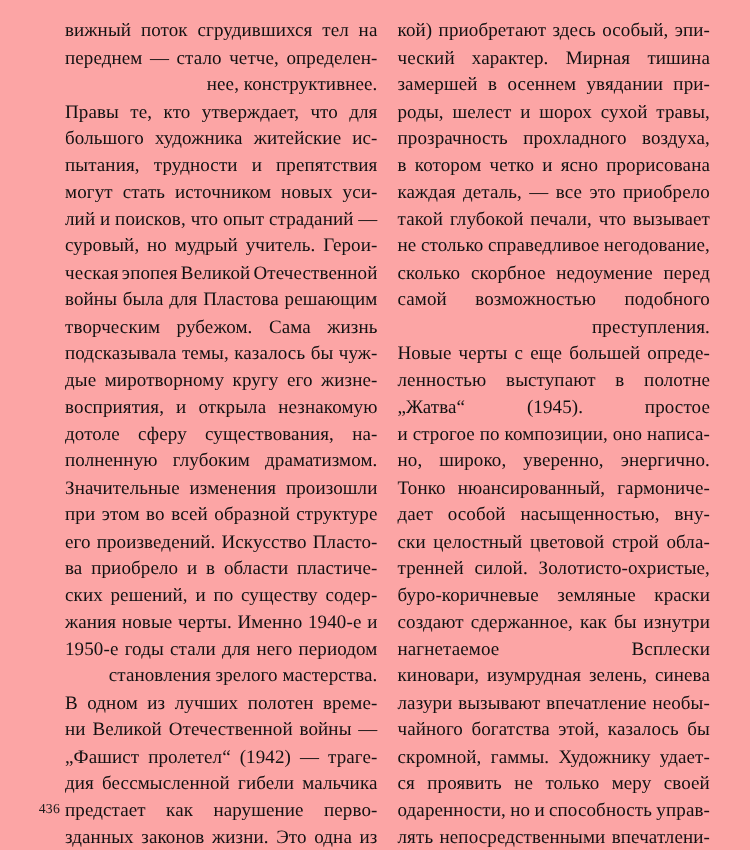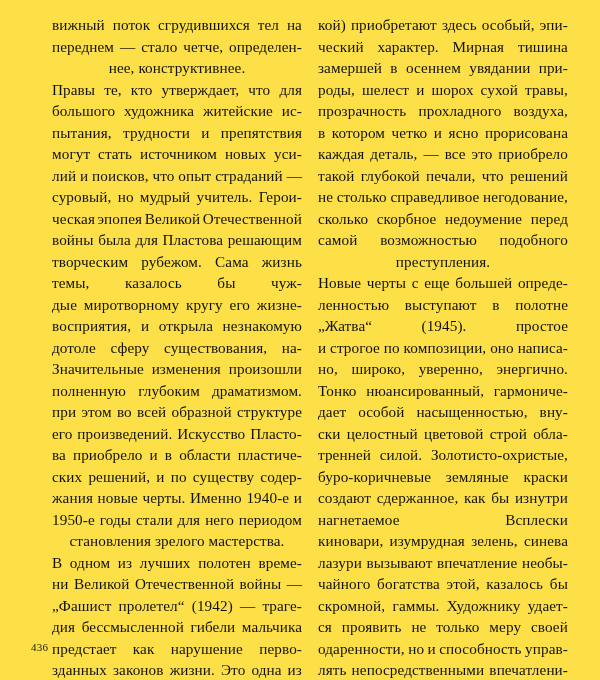--- a/index.html
+++ b/index.html
@@ -13,21 +13,21 @@
     position: relative;
     overflow: hidden;
     font-family: "Liberation Serif", "DejaVu Serif", serif;
     color: #111111;
     -webkit-font-smoothing: antialiased;
   }
 
   #page {
     position: absolute;
     inset: 0;
-    background: #fde047;
+    background: #fca5a5;
   }
 
   #columns {
     position: absolute;
     left: 0;
     top: 0;
     width: 600px;
   }
 
   .column {
@@ -45,21 +45,21 @@
     justify-content: space-between;
     height: 21.5px;
     line-height: 21.5px;
     font-size: 15.2px;
     letter-spacing: 0.1px;
     white-space: pre;
     overflow: visible;
   }
   
   .line.ragged {
-    justify-content: center;
+    justify-content: flex-end;
   }
   .line > span {
     display: inline-block;
   }
   
   .line.ragged > span + span,
   .line > span + span {
     
   }
 
@@ -86,26 +86,26 @@
         <div class="line ragged"><span>нее, конструктивнее.</span></div>
         <div class="line"><span>Правы</span><span>те,</span><span>кто</span><span>утверждает,</span><span>что</span><span>для</span></div>
         <div class="line"><span>большого</span><span>художника</span><span>житейские</span><span>ис-</span></div>
         <div class="line"><span>пытания,</span><span>трудности</span><span>и</span><span>препятствия</span></div>
         <div class="line"><span>могут</span><span>стать</span><span>источником</span><span>новых</span><span>уси-</span></div>
         <div class="line"><span>лий</span><span>и</span><span>поисков,</span><span>что</span><span>опыт</span><span>страданий</span><span>—</span></div>
         <div class="line"><span>суровый,</span><span>но</span><span>мудрый</span><span>учитель.</span><span>Герои-</span></div>
         <div class="line"><span>ческая</span><span>эпопея</span><span>Великой</span><span>Отечественной</span></div>
         <div class="line"><span>войны</span><span>была</span><span>для</span><span>Пластова</span><span>решающим</span></div>
         <div class="line"><span>творческим</span><span>рубежом.</span><span>Сама</span><span>жизнь</span></div>
-        <div class="line"><span>темы,</span><span>казалось</span><span>бы</span><span>чуж-</span></div>
+        <div class="line"><span>подсказывала</span><span>темы,</span><span>казалось</span><span>бы</span><span>чуж-</span></div>
         <div class="line"><span>дые</span><span>миротворному</span><span>кругу</span><span>его</span><span>жизне-</span></div>
         <div class="line"><span>восприятия,</span><span>и</span><span>открыла</span><span>незнакомую</span></div>
         <div class="line"><span>дотоле</span><span>сферу</span><span>существования,</span><span>на-</span></div>
+        <div class="line"><span>полненную</span><span>глубоким</span><span>драматизмом.</span></div>
         <div class="line"><span>Значительные</span><span>изменения</span><span>произошли</span></div>
-        <div class="line"><span>полненную</span><span>глубоким</span><span>драматизмом.</span></div>
         <div class="line"><span>при</span><span>этом</span><span>во</span><span>всей</span><span>образной</span><span>структуре</span></div>
         <div class="line"><span>его</span><span>произведений.</span><span>Искусство</span><span>Пласто-</span></div>
         <div class="line"><span>ва</span><span>приобрело</span><span>и</span><span>в</span><span>области</span><span>пластиче-</span></div>
         <div class="line"><span>ских</span><span>решений,</span><span>и</span><span>по</span><span>существу</span><span>содер-</span></div>
         <div class="line"><span>жания</span><span>новые</span><span>черты.</span><span>Именно</span><span>1940-е</span><span>и</span></div>
         <div class="line"><span>1950-е</span><span>годы</span><span>стали</span><span>для</span><span>него</span><span>периодом</span></div>
         <div class="line ragged"><span>становления зрелого мастерства.</span></div>
         <div class="line"><span>В</span><span>одном</span><span>из</span><span>лучших</span><span>полотен</span><span>време-</span></div>
         <div class="line"><span>ни</span><span>Великой</span><span>Отечественной</span><span>войны</span><span>—</span></div>
         <div class="line"><span>„Фашист</span><span>пролетел“</span><span>(1942)</span><span>—</span><span>траге-</span></div>
@@ -115,21 +115,21 @@
       </div>
 
     <div class="column" id="col-right">
         <div class="line"><span>кой)</span><span>приобретают</span><span>здесь</span><span>особый,</span><span>эпи-</span></div>
         <div class="line"><span>ческий</span><span>характер.</span><span>Мирная</span><span>тишина</span></div>
         <div class="line"><span>замершей</span><span>в</span><span>осеннем</span><span>увядании</span><span>при-</span></div>
         <div class="line"><span>роды,</span><span>шелест</span><span>и</span><span>шорох</span><span>сухой</span><span>травы,</span></div>
         <div class="line"><span>прозрачность</span><span>прохладного</span><span>воздуха,</span></div>
         <div class="line"><span>в</span><span>котором</span><span>четко</span><span>и</span><span>ясно</span><span>прорисована</span></div>
         <div class="line"><span>каждая</span><span>деталь,</span><span>—</span><span>все</span><span>это</span><span>приобрело</span></div>
-        <div class="line"><span>такой</span><span>глубокой</span><span>печали,</span><span>что</span><span>решений</span></div>
+        <div class="line"><span>такой</span><span>глубокой</span><span>печали,</span><span>что</span><span>вызывает</span></div>
         <div class="line"><span>не</span><span>столько</span><span>справедливое</span><span>негодование,</span></div>
         <div class="line"><span>сколько</span><span>скорбное</span><span>недоумение</span><span>перед</span></div>
         <div class="line"><span>самой</span><span>возможностью</span><span>подобного</span></div>
         <div class="line ragged"><span>преступления.</span></div>
         <div class="line"><span>Новые</span><span>черты</span><span>с</span><span>еще</span><span>большей</span><span>опреде-</span></div>
         <div class="line"><span>ленностью</span><span>выступают</span><span>в</span><span>полотне</span></div>
         <div class="line"><span>„Жатва“</span><span>(1945).</span><span>простое</span></div>
         <div class="line"><span>и</span><span>строгое</span><span>по</span><span>композиции,</span><span>оно</span><span>написа-</span></div>
         <div class="line"><span>но,</span><span>широко,</span><span>уверенно,</span><span>энергично.</span></div>
         <div class="line"><span>Тонко</span><span>нюансированный,</span><span>гармониче-</span></div>

